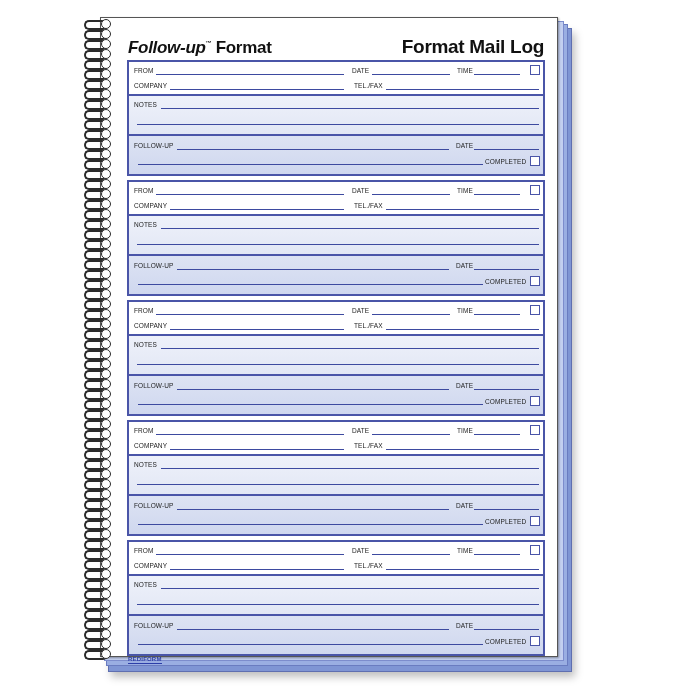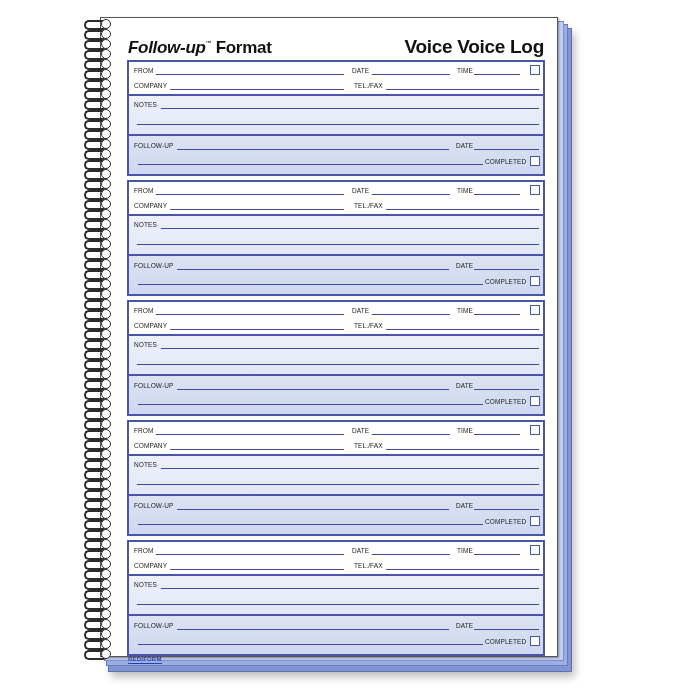--- a/index.html
+++ b/index.html
@@ -289,21 +289,21 @@
     </div>
     <div class="coil" style="top: 630px;">
       <div class="wire"></div>
       <div class="hole"></div>
     </div>
   </div>
 
 <div class="title-left">
   <span class="italic">Follow-up</span><sup>™</sup><span> Format</span>
 </div>
-<div class="title-right">Voice Voice Log</div>
+<div class="title-right">Format Mail Log</div>
 
 <div id="entries">
     <div class="entry" style="top: 60px;">
     <div class="sec top">
       <span class="lbl" style="left:5px;top:5px">FROM</span>
       <div class="line" style="left:27px;width:188px;top:12px"></div>
       <span class="lbl" style="left:223px;top:5px">DATE</span>
       <div class="line" style="left:243px;width:78px;top:12px"></div>
       <span class="lbl" style="left:328px;top:5px">TIME</span>
       <div class="line" style="left:345px;width:46px;top:12px"></div>

